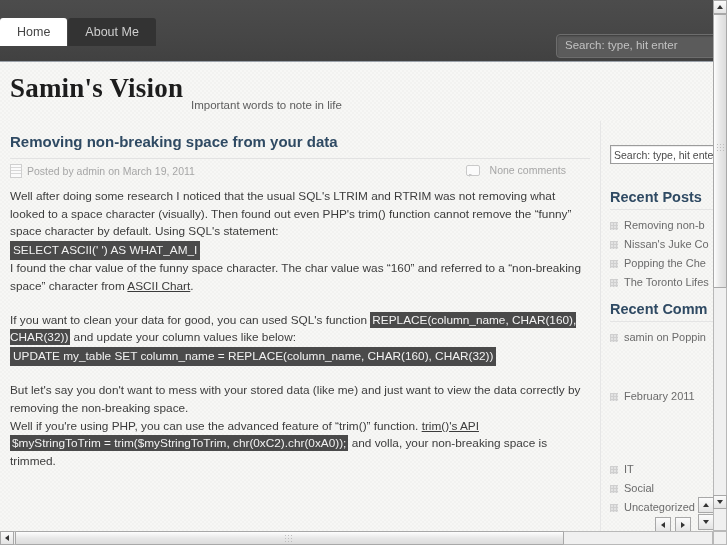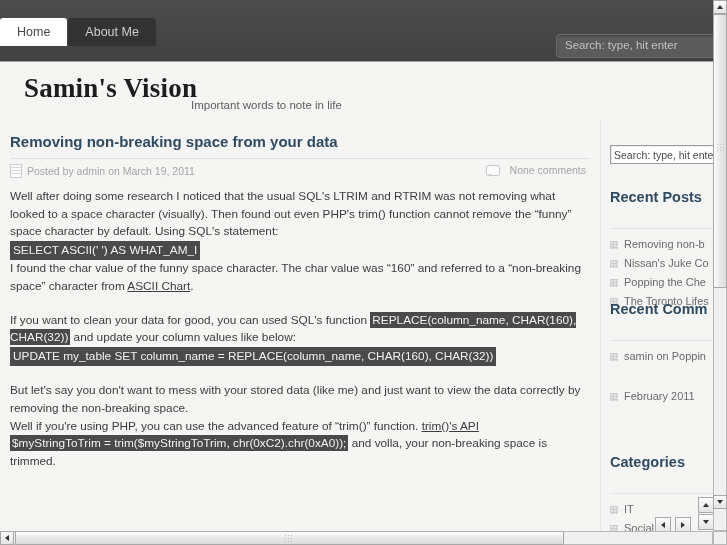--- a/index.html
+++ b/index.html
@@ -57,21 +57,21 @@
     white-space:nowrap;overflow:hidden;
   }
 
   
   #titleband{
     position:absolute;left:0;top:62px;width:713px;height:59px;
   }
   #sitetitle{
     position:absolute;left:10px;top:11px;
     font-family:"Liberation Serif", serif;font-weight:bold;font-size:27px;
-    color:#1d1d1d;letter-spacing:.2px;white-space:nowrap;margin-left:14px;
+    color:#1d1d1d;letter-spacing:.2px;white-space:nowrap;
   }
   #tagline{
     position:absolute;left:191px;top:24px;
     font-size:11.5px;color:#5d5d5d;white-space:nowrap;margin-top:13px;
   }
 
   
   #content{
     position:absolute;left:0;top:121px;width:600px;height:410px;
     overflow:hidden;
@@ -82,21 +82,21 @@
   }
   #metarow{
     position:absolute;left:10px;top:37px;width:580px;height:22px;
     border-top:1px solid #e2e2e2;
   }
   .meta{
     position:absolute;top:5px;font-size:10.5px;color:#a6a6a6;
     display:flex;align-items:center;gap:5px;white-space:nowrap;
   }
   .meta.left{left:0;}
-  .meta.right{right:4px;gap:10px;}
+  .meta.right{right:24px;gap:10px;}
   .ico-doc{
     display:inline-block;width:10px;height:12px;border:1px solid #cfcfcf;
     background:
       linear-gradient(180deg,transparent 2px,#d8d8d8 2px,#d8d8d8 3px,transparent 3px),
       linear-gradient(180deg,transparent 5px,#d8d8d8 5px,#d8d8d8 6px,transparent 6px),
       linear-gradient(180deg,transparent 8px,#d8d8d8 8px,#d8d8d8 9px,transparent 9px),
       #fbfbfb;
   }
   .ico-bubble{
     display:inline-block;position:relative;width:12px;height:9px;
@@ -139,21 +139,21 @@
     border:1px solid #9c9c9c;background:#fff;box-sizing:border-box;
     box-shadow:inset 1px 1px 0 rgba(0,0,0,.07);
   }
   #sbsearch .ph{
     display:block;padding:3px 0 0 3px;font-size:10.5px;color:#4a4a4a;
     white-space:nowrap;overflow:hidden;
   }
   .sbsec{position:absolute;left:9px;width:200px;}
   .sbhead{
     font-size:14.5px;font-weight:bold;color:#2f4a63;white-space:nowrap;
-    padding-bottom:23px;border-bottom:1px solid #e4e4e4;width:104px;
+    padding-bottom:4px;border-bottom:1px solid #e4e4e4;width:104px;
     box-sizing:border-box;
   }
   .sblist{list-style:none;margin:6px 0 0 0;padding:0;}
   .sblist li{
     font-size:11px;color:#6b6b6b;line-height:19px;white-space:nowrap;
     display:flex;align-items:center;gap:6px;overflow:hidden;
   }
   .bul{
     flex:0 0 auto;width:8px;height:8px;background:#e3e3e3;
     background-image:
@@ -298,21 +298,20 @@
     <div class="sbsec" style="top:260px">
       <ul class="sblist">
         <li>
             <span class="bul"></span>
             <span>February 2011</span>
           </li>
       </ul>
     </div>
 
     <div class="sbsec" style="top:333px">
-      <div class="sbhead">Categories</div>
       <ul class="sblist">
         <li>
             <span class="bul"></span>
             <span>IT</span>
           </li>
         <li>
             <span class="bul"></span>
             <span>Social</span>
           </li>
         <li>

